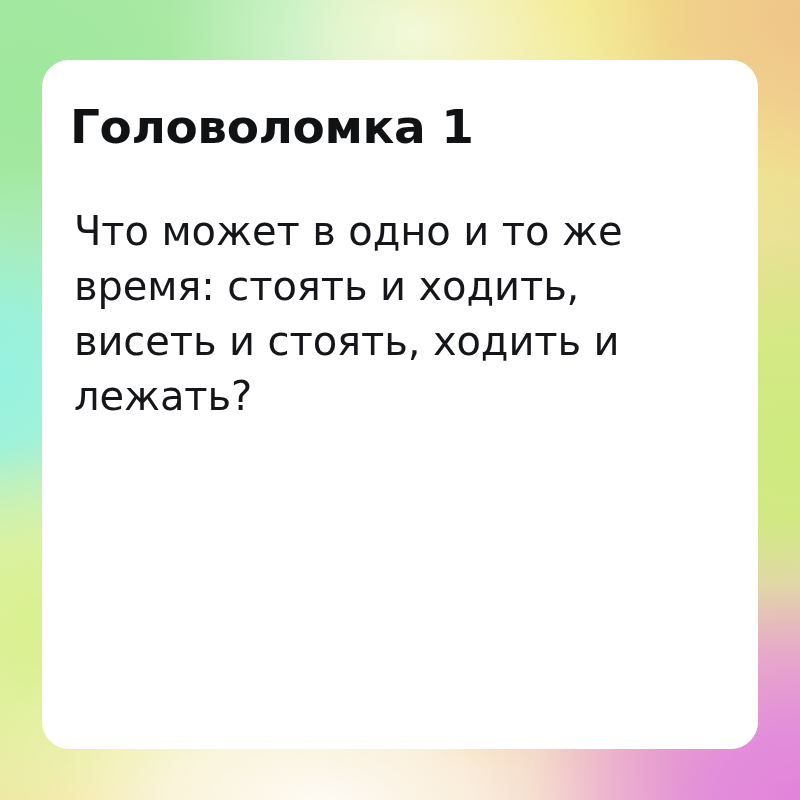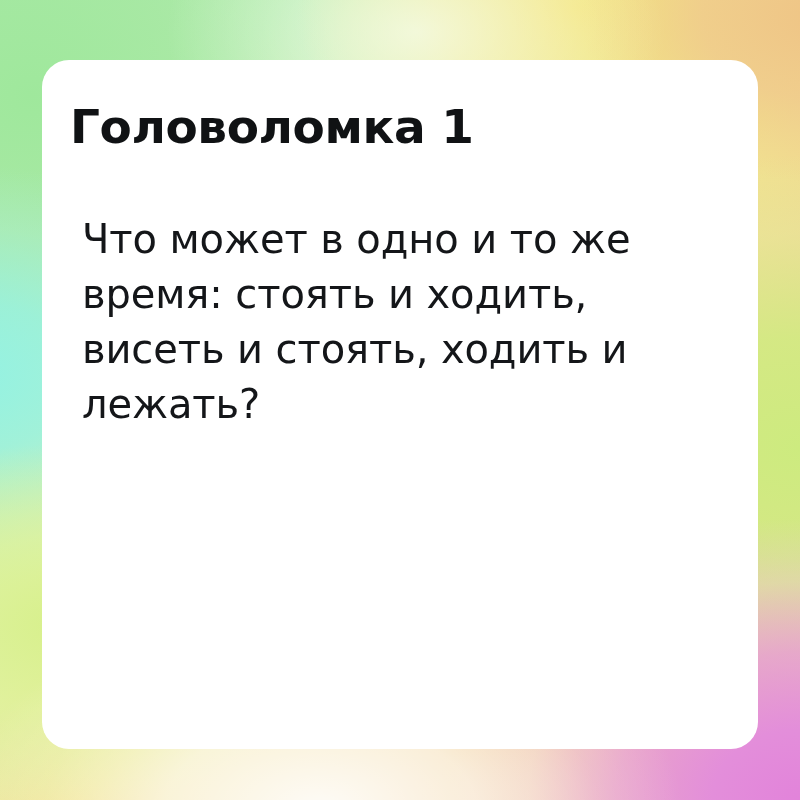--- a/index.html
+++ b/index.html
@@ -124,21 +124,21 @@
     font-family: "DejaVu Sans", sans-serif;
     font-weight: bold;
     font-size: 47px;
     line-height: 1.02;
     letter-spacing: -0.4px;
     color: #101214;
     white-space: nowrap;
   }
 
   #card-body {
-    margin: 12px;
+    margin: 4px;
     padding-top: 49px;
     font-family: "DejaVu Sans", sans-serif;
     font-weight: normal;
     font-size: 40px;
     line-height: 55px;
     letter-spacing: -0.1px;
     color: #141619;
     max-width: 605px;
   }
 </style>

